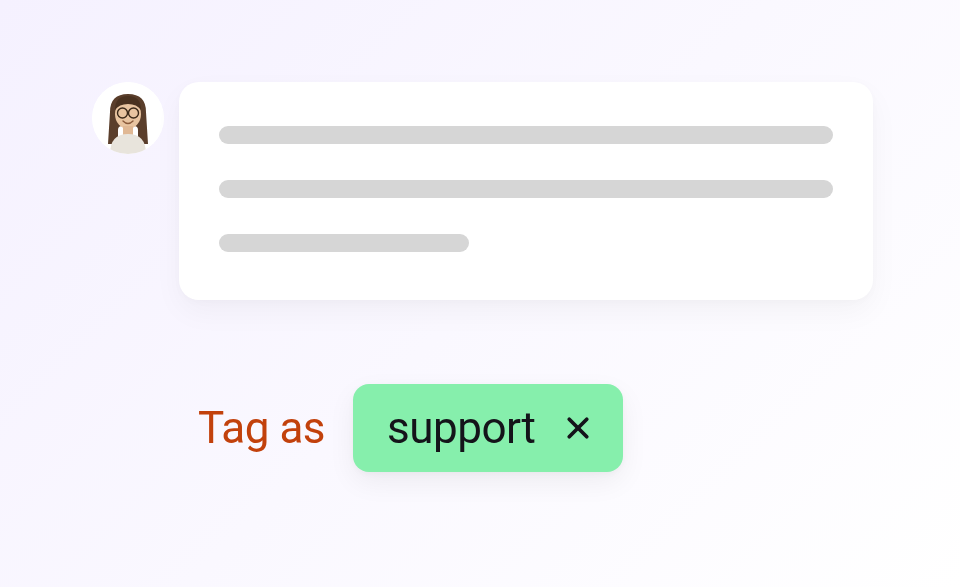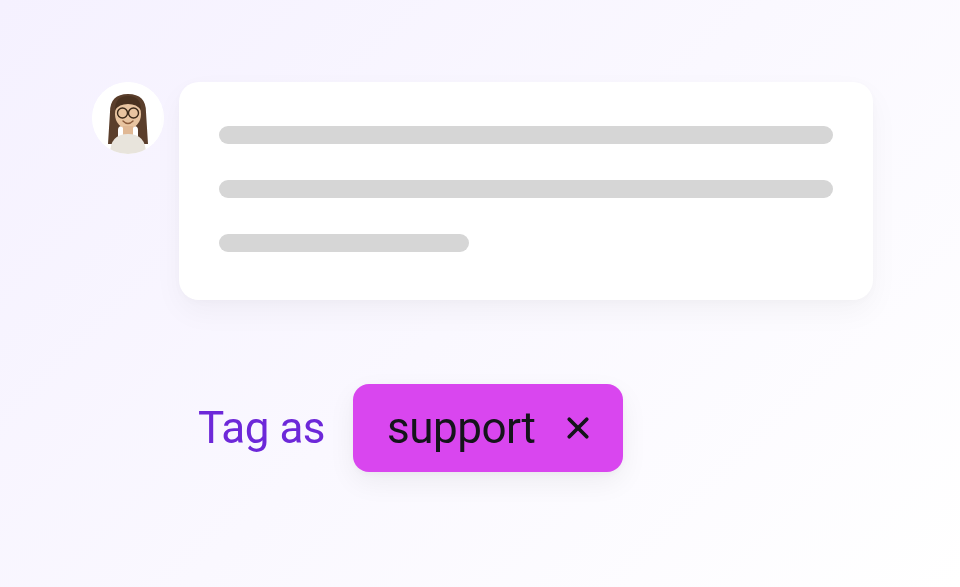--- a/index.html
+++ b/index.html
@@ -60,25 +60,25 @@
       position: absolute;
       left: 198px;
       top: 384px;
       display: flex;
       align-items: center;
       gap: 28px;
     }
     .tag-label {
       font-size: 44px;
       font-weight: 400;
-      color: #6d28d9;
+      color: #c2410c;
       letter-spacing: -0.5px;
     }
     .tag-chip {
-      background: #d946ef;
+      background: #86efac;
       border-radius: 16px;
       box-shadow: 0 10px 28px rgba(0, 0, 0, 0.06), 0 2px 6px rgba(0, 0, 0, 0.03);
       padding: 18px 30px 18px 34px;
       display: flex;
       align-items: center;
       gap: 28px;
     }
     .tag-chip-text {
       font-size: 44px;
       font-weight: 400;

